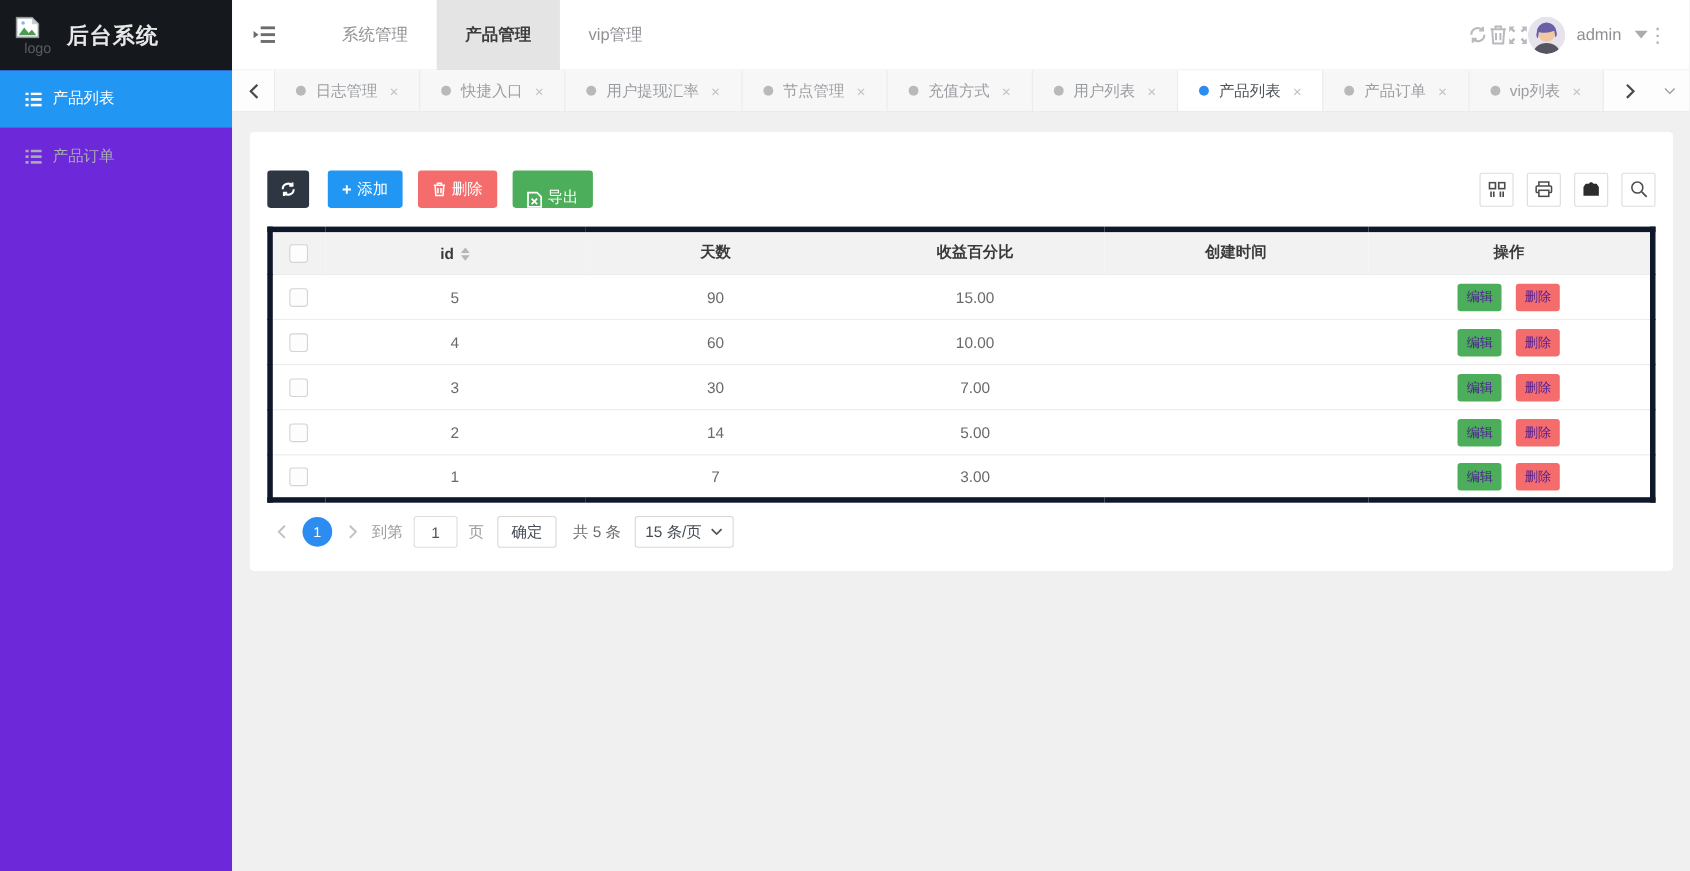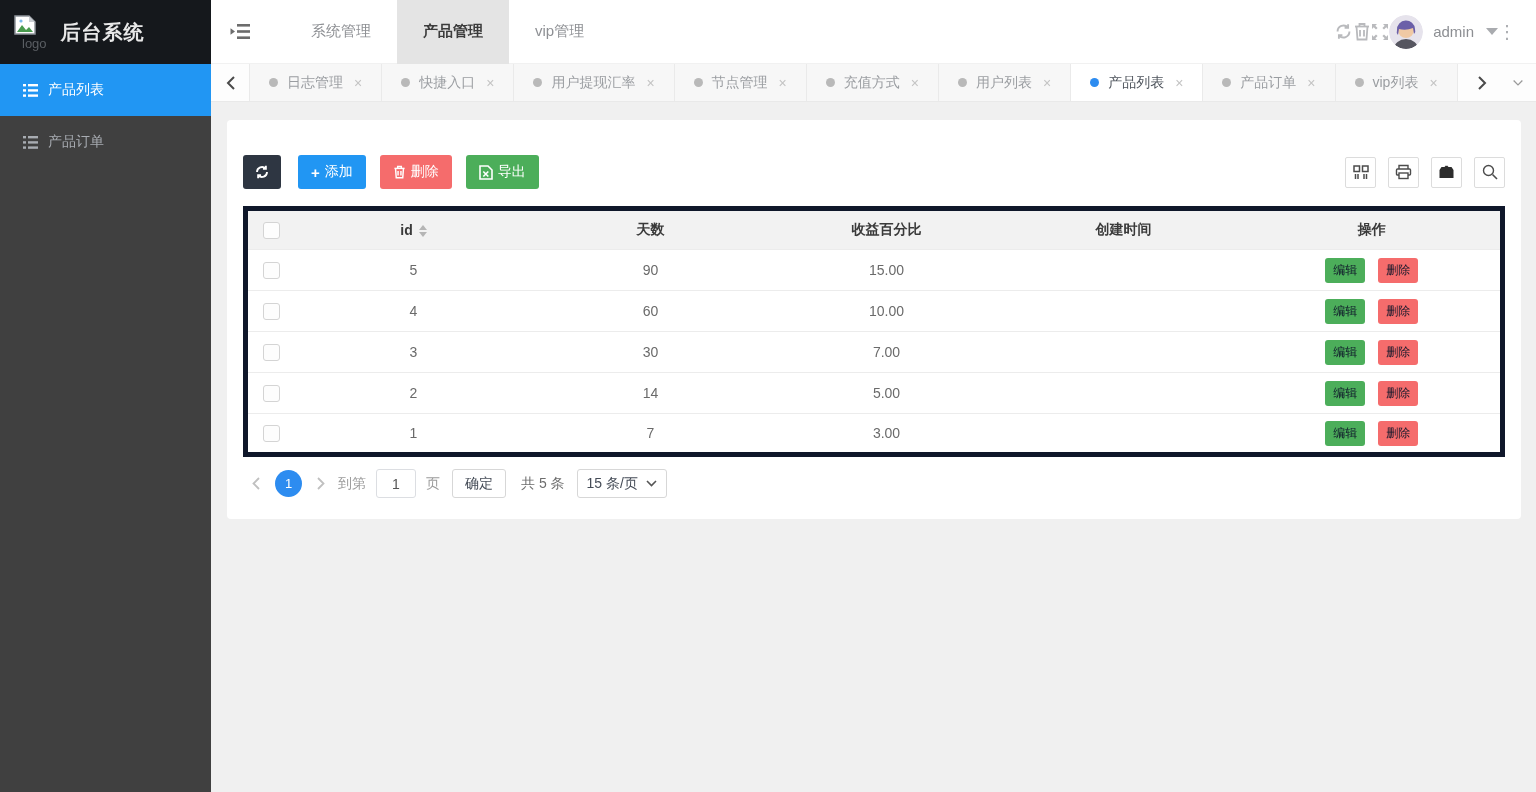--- a/index.html
+++ b/index.html
@@ -1,20 +1,20 @@
 <!DOCTYPE html>
 <html><head>
 <meta charset="utf-8">
 <style>
   * { margin:0; padding:0; box-sizing:border-box; }
   html,body { width:1536px; height:792px; overflow:hidden; }
   body { font-family:"Liberation Sans","DejaVu Sans",sans-serif; background:#f0f0f0; display:flex; }
 
   
-  .sidebar { width:211px; height:792px; background:#404040; flex:0 0 211px; }
+  .sidebar { width:211px; height:792px; background:#6d28d9; flex:0 0 211px; }
   .sidebar-header { height:64px; background:#15181c; display:flex; align-items:center; padding:0 14px; gap:14px; }
   .logo-broken { display:flex; flex-direction:column; align-items:flex-start; line-height:1; }
   .logo-broken .alt { color:#5a5e63; font-size:13px; margin-top:2px; margin-left:8px; }
   .app-title { color:#e8e8e8; font-size:20px; font-weight:bold; letter-spacing:1px; }
   .side-item { height:52px; display:flex; align-items:center; padding-left:23px; gap:10px;
                color:#a8acb2; font-size:14px; cursor:pointer; }
   .side-item.active { background:#2196f3; color:#fff; }
 
   
   .right-col { flex:1; display:flex; flex-direction:column; height:792px; }
@@ -51,38 +51,38 @@
   .main { flex:1; padding:18px 15px 0 16px; background:#f0f0f0; }
   .panel { background:#fff; border-radius:4px; height:399px; padding:16px; }
 
   
   .toolbar { margin-top:19px; display:flex; align-items:center; }
   .btn { border:none; border-radius:3px; height:34px; display:inline-flex; align-items:center; gap:5px;
          padding:0 13px; font-size:14px; color:#fff; cursor:pointer; font-family:inherit; }
   .btn-dark { background:#2e3642; width:38px; justify-content:center; padding:0; }
   .btn-blue { background:#2196f3; margin-left:17px; }
   .btn-red  { background:#f56c6c; margin-left:14px; }
-  .btn-green{ background:#4cae5a; margin-left:14px; }
+  .btn-green{ background:#4cae5a; margin-left:14px;align-items:flex-end; }
   .tool-right { margin-left:auto; display:flex; gap:12px; }
   .icon-btn { width:31px; height:31px; background:#fff; border:1px solid #dcdcdc; border-radius:2px;
               display:flex; align-items:center; justify-content:center; color:#4c4c4c; cursor:pointer; }
 
   
   table { width:100%; border-collapse:collapse; table-layout:fixed; margin-top:17px;
           border:5px solid #0f172a; font-size:14px; }
   col.c-check{width:50px;} col.c-id{width:236px;} col.c-days{width:238px;}
   col.c-pct{width:234px;} col.c-created{width:240px;}
   thead th { background:#f2f2f2; height:41px; font-weight:bold; color:#3a3a3a; text-align:center; }
   tbody td { height:41px; text-align:center; color:#6a6a6a; border-top:1px solid #ececec; background:#fff; }
   .chk { appearance:none; -webkit-appearance:none; width:17px; height:17px; border:1px solid #d4d4d4;
          border-radius:3px; background:#fdfdfd; vertical-align:middle; cursor:pointer; }
   .sort-carets { display:inline-flex; flex-direction:column; gap:2px; margin-left:6px; vertical-align:middle; }
   .sc-up { width:0;height:0;border-left:4px solid transparent;border-right:4px solid transparent;border-bottom:5px solid #b5b5b5; }
   .sc-dn { width:0;height:0;border-left:4px solid transparent;border-right:4px solid transparent;border-top:5px solid #b5b5b5; }
-  .mini-btn { border:none; border-radius:3px; color:#0f172a; font-size:12px; padding:4px 8px; cursor:pointer; font-family:inherit; }
+  .mini-btn { border:none; border-radius:3px; color:#4c1d95; font-size:12px; padding:4px 8px; cursor:pointer; font-family:inherit; }
   .mini-edit { background:#4cae5a; }
   .mini-del  { background:#f56c6c; margin-left:9px; }
 
   
   .pager { margin-top:12px; display:flex; align-items:center; font-size:14px; color:#9b9b9b; }
   .pg-chev { width:26px; display:flex; justify-content:center; color:#bcbcbc; cursor:pointer; }
   .pg-num { width:27px; height:27px; border-radius:50%; background:#2d8cf0; color:#fff; display:flex;
             align-items:center; justify-content:center; font-size:13px; margin:0 6px; cursor:pointer; }
   .pg-goto { margin-left:4px; }
   .pg-input { width:40px; height:29px; border:1px solid #dcdee2; border-radius:3px; text-align:center;

